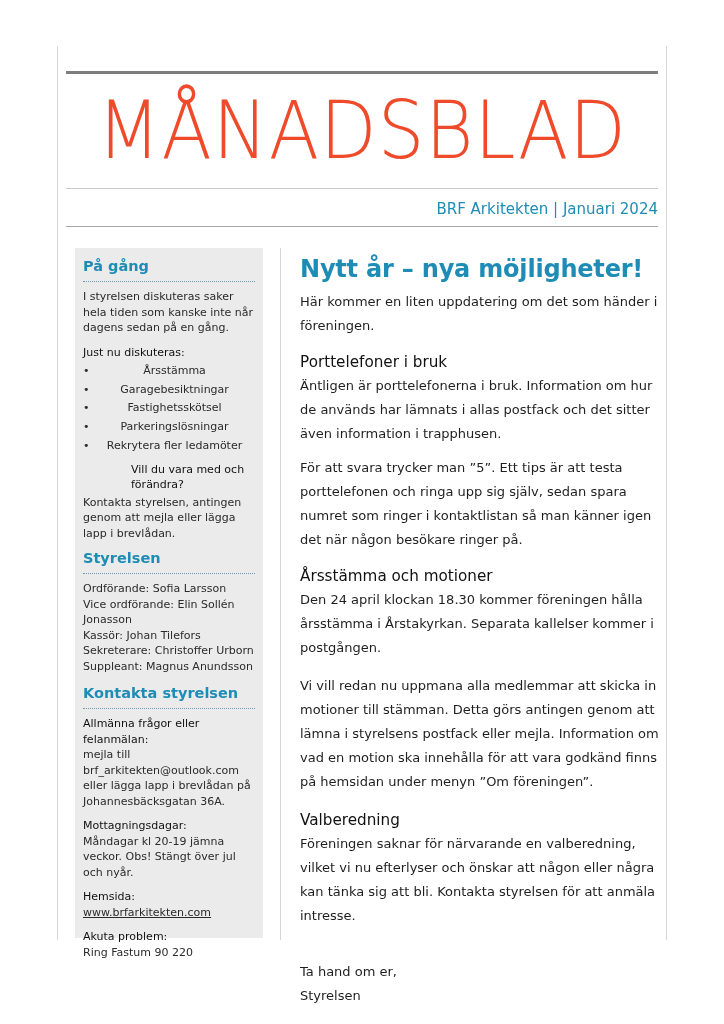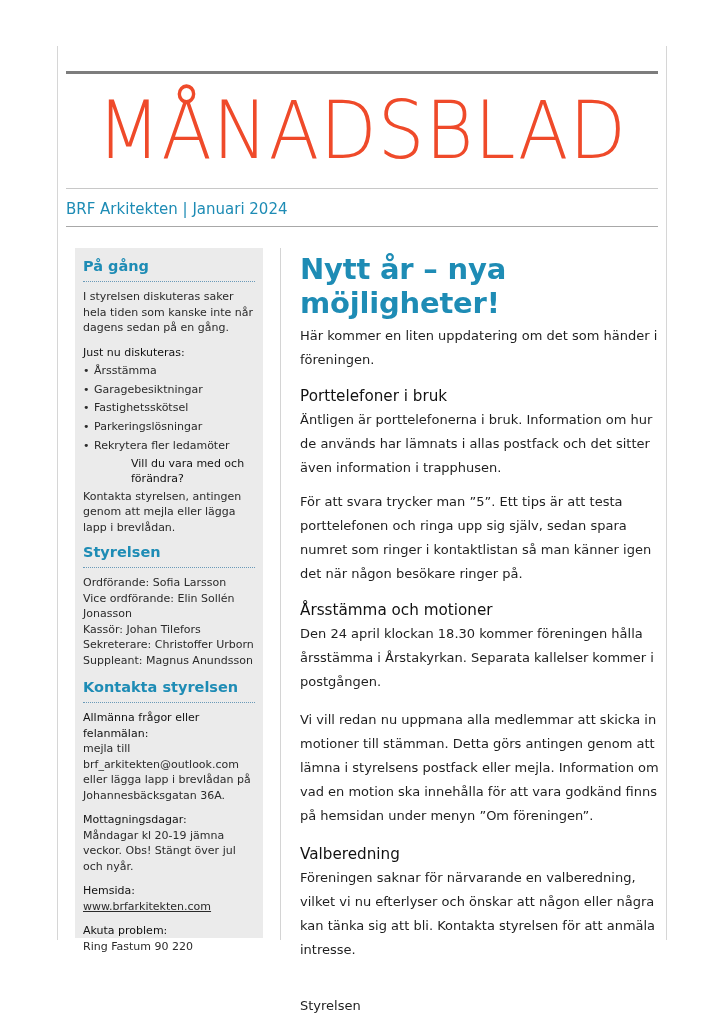--- a/index.html
+++ b/index.html
@@ -8,39 +8,39 @@
     .page-edge { position: absolute; top: 46px; height: 894px; width: 1px; background: #d6d6d6; }
     .edge-left { left: 57px; }
     .edge-right { left: 666px; }
     .top-rule { position: absolute; left: 66px; width: 592px; top: 71px; height: 3px; background: #7d7d7d; }
     .masthead { position: absolute; left: 66px; width: 592px; top: 86px; text-align: center;
       font-family: "DejaVu Sans", sans-serif; font-weight: 200; font-size: 80px; line-height: 90px;
       color: #ef4a2a; letter-spacing: 1px; transform: scaleX(0.92); transform-origin: center; }
     .rule-thin { position: absolute; left: 66px; width: 592px; height: 1px; background: #c8c8c8; }
     .rule-1 { top: 188px; }
     .rule-2 { top: 226px; background: #a8a8a8; }
-    .subtitle { position: absolute; left: 66px; width: 592px; top: 199px; text-align: left;
+    .subtitle { position: absolute; left: 66px; width: 592px; top: 199px; text-align: right;
       font-size: 15px; color: #1e8cb5; line-height: 20px; }
 
     .sidebar { position: absolute; left: 75px; top: 248px; width: 188px; height: 690px; background: #ebebeb;
       box-sizing: border-box; padding: 9px 8px 0 8px; font-size: 11px; line-height: 15.5px; color: #2a2a2a; }
     .side-h { color: #1e8cb5; font-size: 14.5px; font-weight: bold; line-height: 18px; margin: 0; }
     .dots { border-bottom: 1.5px dotted #6a9ab8; margin: 6px 0 7px 0; height: 0; }
     .side-p { margin: 0 0 9px 0; }
     .side-label { margin: 0; font-weight: normal; color: #111; }
-    .side-list { list-style: none; margin: 2px 0 0 0; padding: 0; }
+    .side-list { list-style: none; margin: 2px 0 6px 0; padding: 0; text-align: center; }
     .side-list li { position: relative; padding-left: 11px; line-height: 18.7px; }
     .side-list li::before { content: "•"; position: absolute; left: 0; top: 0; }
     .board p { margin: 0; }
     .side-block { margin-bottom: 9px; }
     .side-link { color: #2a2a2a; text-decoration: underline; }
 
     .col-divider { position: absolute; left: 280px; top: 248px; width: 1px; height: 692px; background: #d4d4d4; }
     .main { position: absolute; left: 300px; top: 252px; width: 360px; font-size: 13px; line-height: 24px; color: #1f1f1f; }
-    .main-title { margin: 0 0 4px 0; color: #1e8cb5; font-size: 29px; font-weight: bold; line-height: 34px; letter-spacing: -0.2px; }
+    .main-title { margin: 0 0 4px 0; color: #1e8cb5; font-size: 24px; font-weight: bold; line-height: 34px; letter-spacing: -0.2px; }
     .main p { margin: 0 0 10px 0; }
     .main .sub-h { margin: 0; font-weight: normal; color: #111; }
     .main .gap { height: 14px; }
   </style>
 </head>
 <body>
 
 <div class="page-edge edge-left"></div>
 <div class="page-edge edge-right"></div>
 
@@ -116,14 +116,15 @@
     <p style="margin-bottom:14px;">Den 24 april klockan 18.30 kommer föreningen hålla årsstämma i Årstakyrkan. Separata kallelser kommer i postgången.</p>
     <p style="margin-bottom:14px;">Vi vill redan nu uppmana alla medlemmar att skicka in motioner till stämman. Detta görs antingen genom att lämna i styrelsens postfack eller mejla. Information om vad en motion ska innehålla för att vara godkänd finns på hemsidan under menyn ”Om föreningen”.</p>
   </section>
 
   <section>
     <h3 class="sub-h">Valberedning</h3>
     <p>Föreningen saknar för närvarande en valberedning, vilket vi nu efterlyser och önskar att någon eller några kan tänka sig att bli. Kontakta styrelsen för att anmäla intresse.</p>
   </section>
 
   <div class="gap" style="height:22px;"></div>
+  <p style="margin:0;">Ta hand om er,</p>
   <p style="margin:0;">Styrelsen</p>
 </main>
 
 </body></html>

